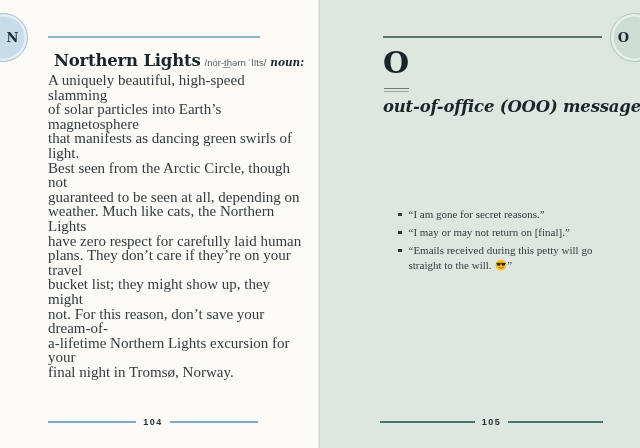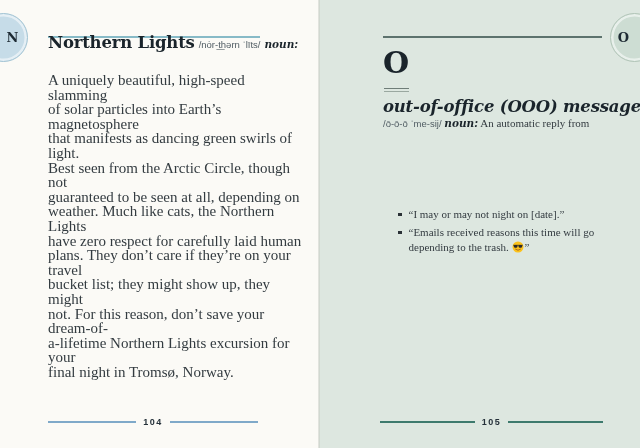--- a/index.html
+++ b/index.html
@@ -23,21 +23,21 @@
   .tab.n { left:-21px; background:#c6dce8; border:1px solid #a3c4d4; }
   .tab.n span { transform:translateX(9px); }
   .tab.o { right:-19px; background:#cdddd3; border:1px solid #b2c5b8; }
   .tab.o span { transform:translateX(-11px); }
 
   .top-rule { position:absolute; height:1.6px; }
   .page.left  .top-rule { left:48px; top:36px; width:212px; background:#87bac7; }
   .page.right .top-rule { left:63px; top:36px; width:219px; background:#5d736e; }
 
   
-  .hw-line { position:absolute; left:48px; top:32px; width:262px; white-space:nowrap; line-height:22px; }
+  .hw-line { position:absolute; left:48px; top:50px; width:262px; white-space:nowrap; line-height:22px;text-align:center; }
   .headword { font-family:"DejaVu Serif", serif; font-weight:bold; font-size:16.5px;
               color:#1a242b; letter-spacing:-0.2px; }
   .pron { font-family:"Liberation Sans", sans-serif; font-size:9.5px; color:#505c63; }
   .pos  { font-family:"DejaVu Serif", serif; font-style:italic; font-weight:bold;
           font-size:10.5px; color:#1a242b; }
 
   .body-text { font-size:15px; line-height:14.6px; color:#333b40; white-space:pre-line; }
   .page.left .body-text { position:absolute; left:48px; top:73px; width:254px; }
 
   
@@ -103,35 +103,34 @@
   </div>
 
   <div class="page right">
     <div class="top-rule"></div>
 
     <div class="section-letter">O</div>
     <div class="dbl-underline"></div>
 
     <div class="hw-right">out-of-office (OOO) message</div>
 
-    <div class="para-first">
-      <span class="pron">/ō-ō-ō ˈme-sij/</span>
-      <span class="pos">noun:</span>
-      <span>An automatic reply from</span>
-    </div>
 
 
     <div class="bullets">
       <div class="b-row">
         <span class="b-marker"></span>
-        <span class="b-text">“I may or may not night on [date].”</span>
+        <span class="b-text">“I am gone for secret reasons.”</span>
       </div>
       <div class="b-row">
         <span class="b-marker"></span>
-        <span class="b-text"><span>“Emails received reasons this time will go</span><br><span>depending to the trash. </span><svg class="emoji-svg" width="12" height="12" viewBox="0 0 24 24">
+        <span class="b-text">“I may or may not return on [final].”</span>
+      </div>
+      <div class="b-row">
+        <span class="b-marker"></span>
+        <span class="b-text"><span>“Emails received during this petty will go</span><br><span>straight to the will. </span><svg class="emoji-svg" width="12" height="12" viewBox="0 0 24 24">
               <circle cx="12" cy="12" r="11" fill="#fcc21b"></circle>
               <path d="M2.5 8.6 h19" stroke="#2a2a2a" stroke-width="1.6"></path>
               <rect x="3.6" y="8" width="7.4" height="5.4" rx="2.2" fill="#2a2a2a"></rect>
               <rect x="13" y="8" width="7.4" height="5.4" rx="2.2" fill="#2a2a2a"></rect>
               <path d="M7 16.5 q5 4.5 10 0" stroke="#9c5b22" stroke-width="1.7" fill="none" stroke-linecap="round"></path>
             </svg><span>”</span></span>
       </div>
     </div>
 
     <div class="footer">

